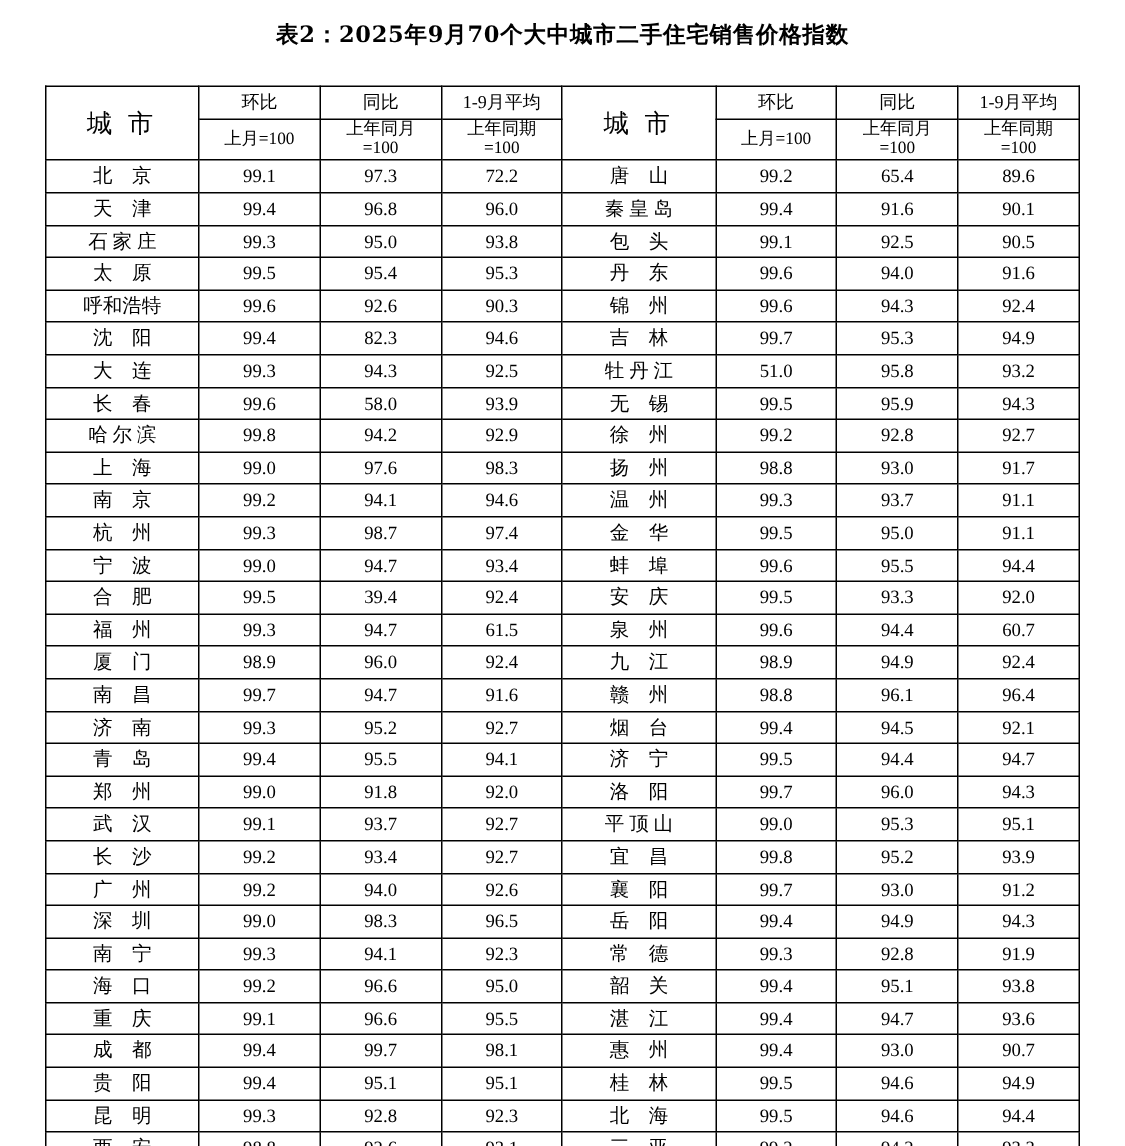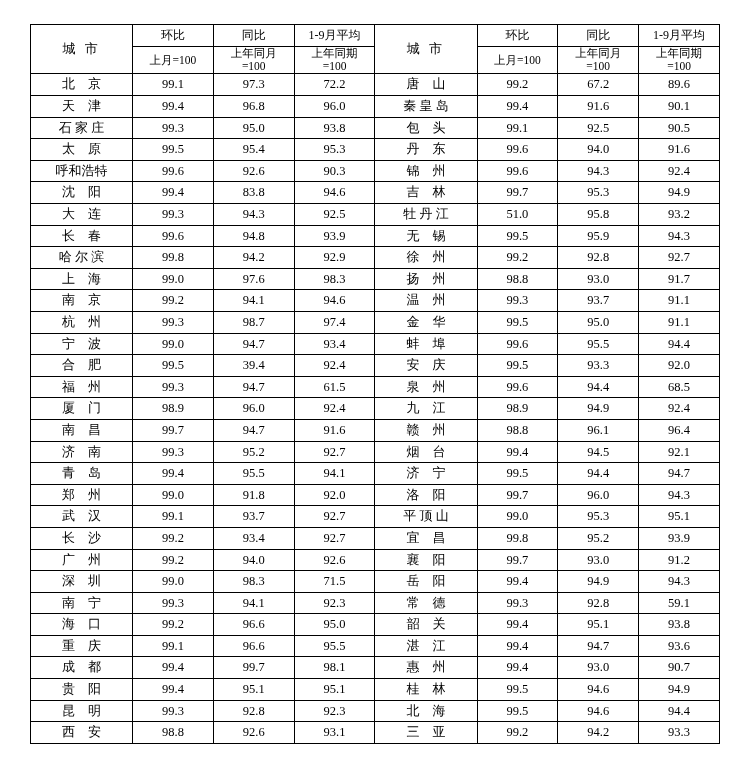--- a/index.html
+++ b/index.html
@@ -43,21 +43,21 @@
   }
   table.idx td, table.idx th {
     border: 1px solid #000000;
     padding: 0;
     text-align: center;
     vertical-align: middle;
     font-weight: normal;
   }
   
   .hdr-city {
-    font-size: 13px;
+    font-size: 17px;
     letter-spacing: 3px;
     height: 46px;
   }
   .hdr-top {
     height: 22px;
     font-size: 12px;
   }
   .hdr-sub {
     height: 24px;
     font-size: 11.5px;
@@ -80,20 +80,21 @@
   
   col.c-city { width: 96px; }
   col.c-n { width: 76px; }
   .sub2 { font-size: 11.5px; line-height: 1.1; }
 </style>
 </head>
 <body>
 
 <div class="page">
 
+  <div class="title">表2：2025年9月70个大中城市二手住宅销售价格指数</div>
 
   <div class="table-wrap">
     <table class="idx">
       <colgroup>
         <col class="c-city">
           <col class="c-n">
           <col class="c-n">
           <col class="c-n">
         <col class="c-city">
           <col class="c-n">
@@ -121,21 +122,21 @@
         </tr>
       </thead>
       <tbody id="tbody">
           <tr class="data-row">
             <td class="city">北　京</td>
             <td class="num">99.1</td>
             <td class="num">97.3</td>
             <td class="num">72.2</td>
             <td class="city">唐　山</td>
             <td class="num">99.2</td>
-            <td class="num">67.2</td>
+            <td class="num">65.4</td>
             <td class="num">89.6</td>
           </tr>
           <tr class="data-row">
             <td class="city">天　津</td>
             <td class="num">99.4</td>
             <td class="num">96.8</td>
             <td class="num">96.0</td>
             <td class="city">秦 皇 岛</td>
             <td class="num">99.4</td>
             <td class="num">91.6</td>
@@ -167,41 +168,41 @@
             <td class="num">92.6</td>
             <td class="num">90.3</td>
             <td class="city">锦　州</td>
             <td class="num">99.6</td>
             <td class="num">94.3</td>
             <td class="num">92.4</td>
           </tr>
           <tr class="data-row">
             <td class="city">沈　阳</td>
             <td class="num">99.4</td>
-            <td class="num">83.8</td>
+            <td class="num">82.3</td>
             <td class="num">94.6</td>
             <td class="city">吉　林</td>
             <td class="num">99.7</td>
             <td class="num">95.3</td>
             <td class="num">94.9</td>
           </tr>
           <tr class="data-row">
             <td class="city">大　连</td>
             <td class="num">99.3</td>
             <td class="num">94.3</td>
             <td class="num">92.5</td>
             <td class="city">牡 丹 江</td>
             <td class="num">51.0</td>
             <td class="num">95.8</td>
             <td class="num">93.2</td>
           </tr>
           <tr class="data-row">
             <td class="city">长　春</td>
             <td class="num">99.6</td>
-            <td class="num">94.8</td>
+            <td class="num">58.0</td>
             <td class="num">93.9</td>
             <td class="city">无　锡</td>
             <td class="num">99.5</td>
             <td class="num">95.9</td>
             <td class="num">94.3</td>
           </tr>
           <tr class="data-row">
             <td class="city">哈 尔 滨</td>
             <td class="num">99.8</td>
             <td class="num">94.2</td>
@@ -262,21 +263,21 @@
             <td class="num">92.0</td>
           </tr>
           <tr class="data-row">
             <td class="city">福　州</td>
             <td class="num">99.3</td>
             <td class="num">94.7</td>
             <td class="num">61.5</td>
             <td class="city">泉　州</td>
             <td class="num">99.6</td>
             <td class="num">94.4</td>
-            <td class="num">68.5</td>
+            <td class="num">60.7</td>
           </tr>
           <tr class="data-row">
             <td class="city">厦　门</td>
             <td class="num">98.9</td>
             <td class="num">96.0</td>
             <td class="num">92.4</td>
             <td class="city">九　江</td>
             <td class="num">98.9</td>
             <td class="num">94.9</td>
             <td class="num">92.4</td>
@@ -348,35 +349,35 @@
             <td class="num">92.6</td>
             <td class="city">襄　阳</td>
             <td class="num">99.7</td>
             <td class="num">93.0</td>
             <td class="num">91.2</td>
           </tr>
           <tr class="data-row">
             <td class="city">深　圳</td>
             <td class="num">99.0</td>
             <td class="num">98.3</td>
-            <td class="num">71.5</td>
+            <td class="num">96.5</td>
             <td class="city">岳　阳</td>
             <td class="num">99.4</td>
             <td class="num">94.9</td>
             <td class="num">94.3</td>
           </tr>
           <tr class="data-row">
             <td class="city">南　宁</td>
             <td class="num">99.3</td>
             <td class="num">94.1</td>
             <td class="num">92.3</td>
             <td class="city">常　德</td>
             <td class="num">99.3</td>
             <td class="num">92.8</td>
-            <td class="num">59.1</td>
+            <td class="num">91.9</td>
           </tr>
           <tr class="data-row">
             <td class="city">海　口</td>
             <td class="num">99.2</td>
             <td class="num">96.6</td>
             <td class="num">95.0</td>
             <td class="city">韶　关</td>
             <td class="num">99.4</td>
             <td class="num">95.1</td>
             <td class="num">93.8</td>

